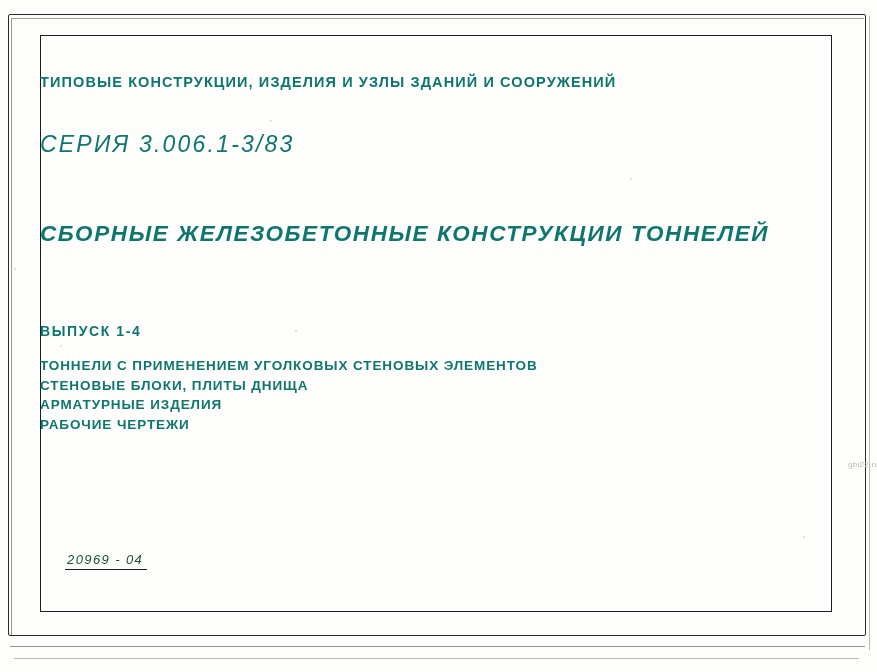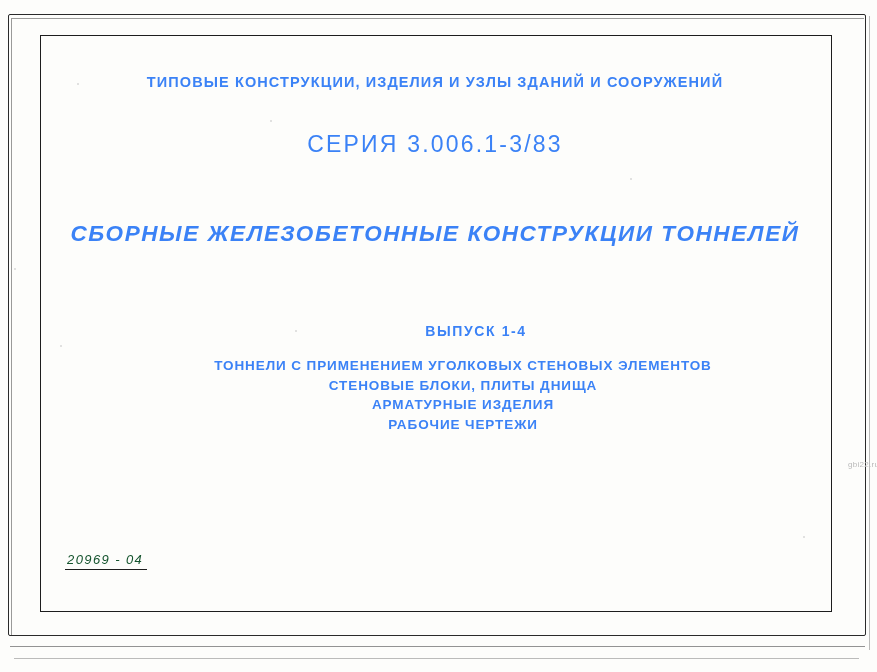--- a/index.html
+++ b/index.html
@@ -89,41 +89,42 @@
   
   .content {
     position: absolute;
     left: 40px;
     top: 35px;
     width: 790px;
     height: 575px;
   }
 
   .line {
-    text-align: center;
+    text-align: left;
     white-space: nowrap;
-    color: #3b82f6;
+    color: #0f766e;
   }
 
   .l-series-head {
     position: absolute;
     left: 0;
     top: 39px;
     width: 790px;
     font-size: 14.5px;
     font-weight: bold;
     letter-spacing: 1.1px;
   }
 
   .l-series-no {
     position: absolute;
     left: 0;
     top: 96px;
     width: 790px;
     font-size: 23px;
+    font-style: italic;
     letter-spacing: 2.2px;
   }
 
   .l-title {
     position: absolute;
     left: 0;
     top: 186px;
     width: 790px;
     font-size: 22.5px;
     font-style: italic;

